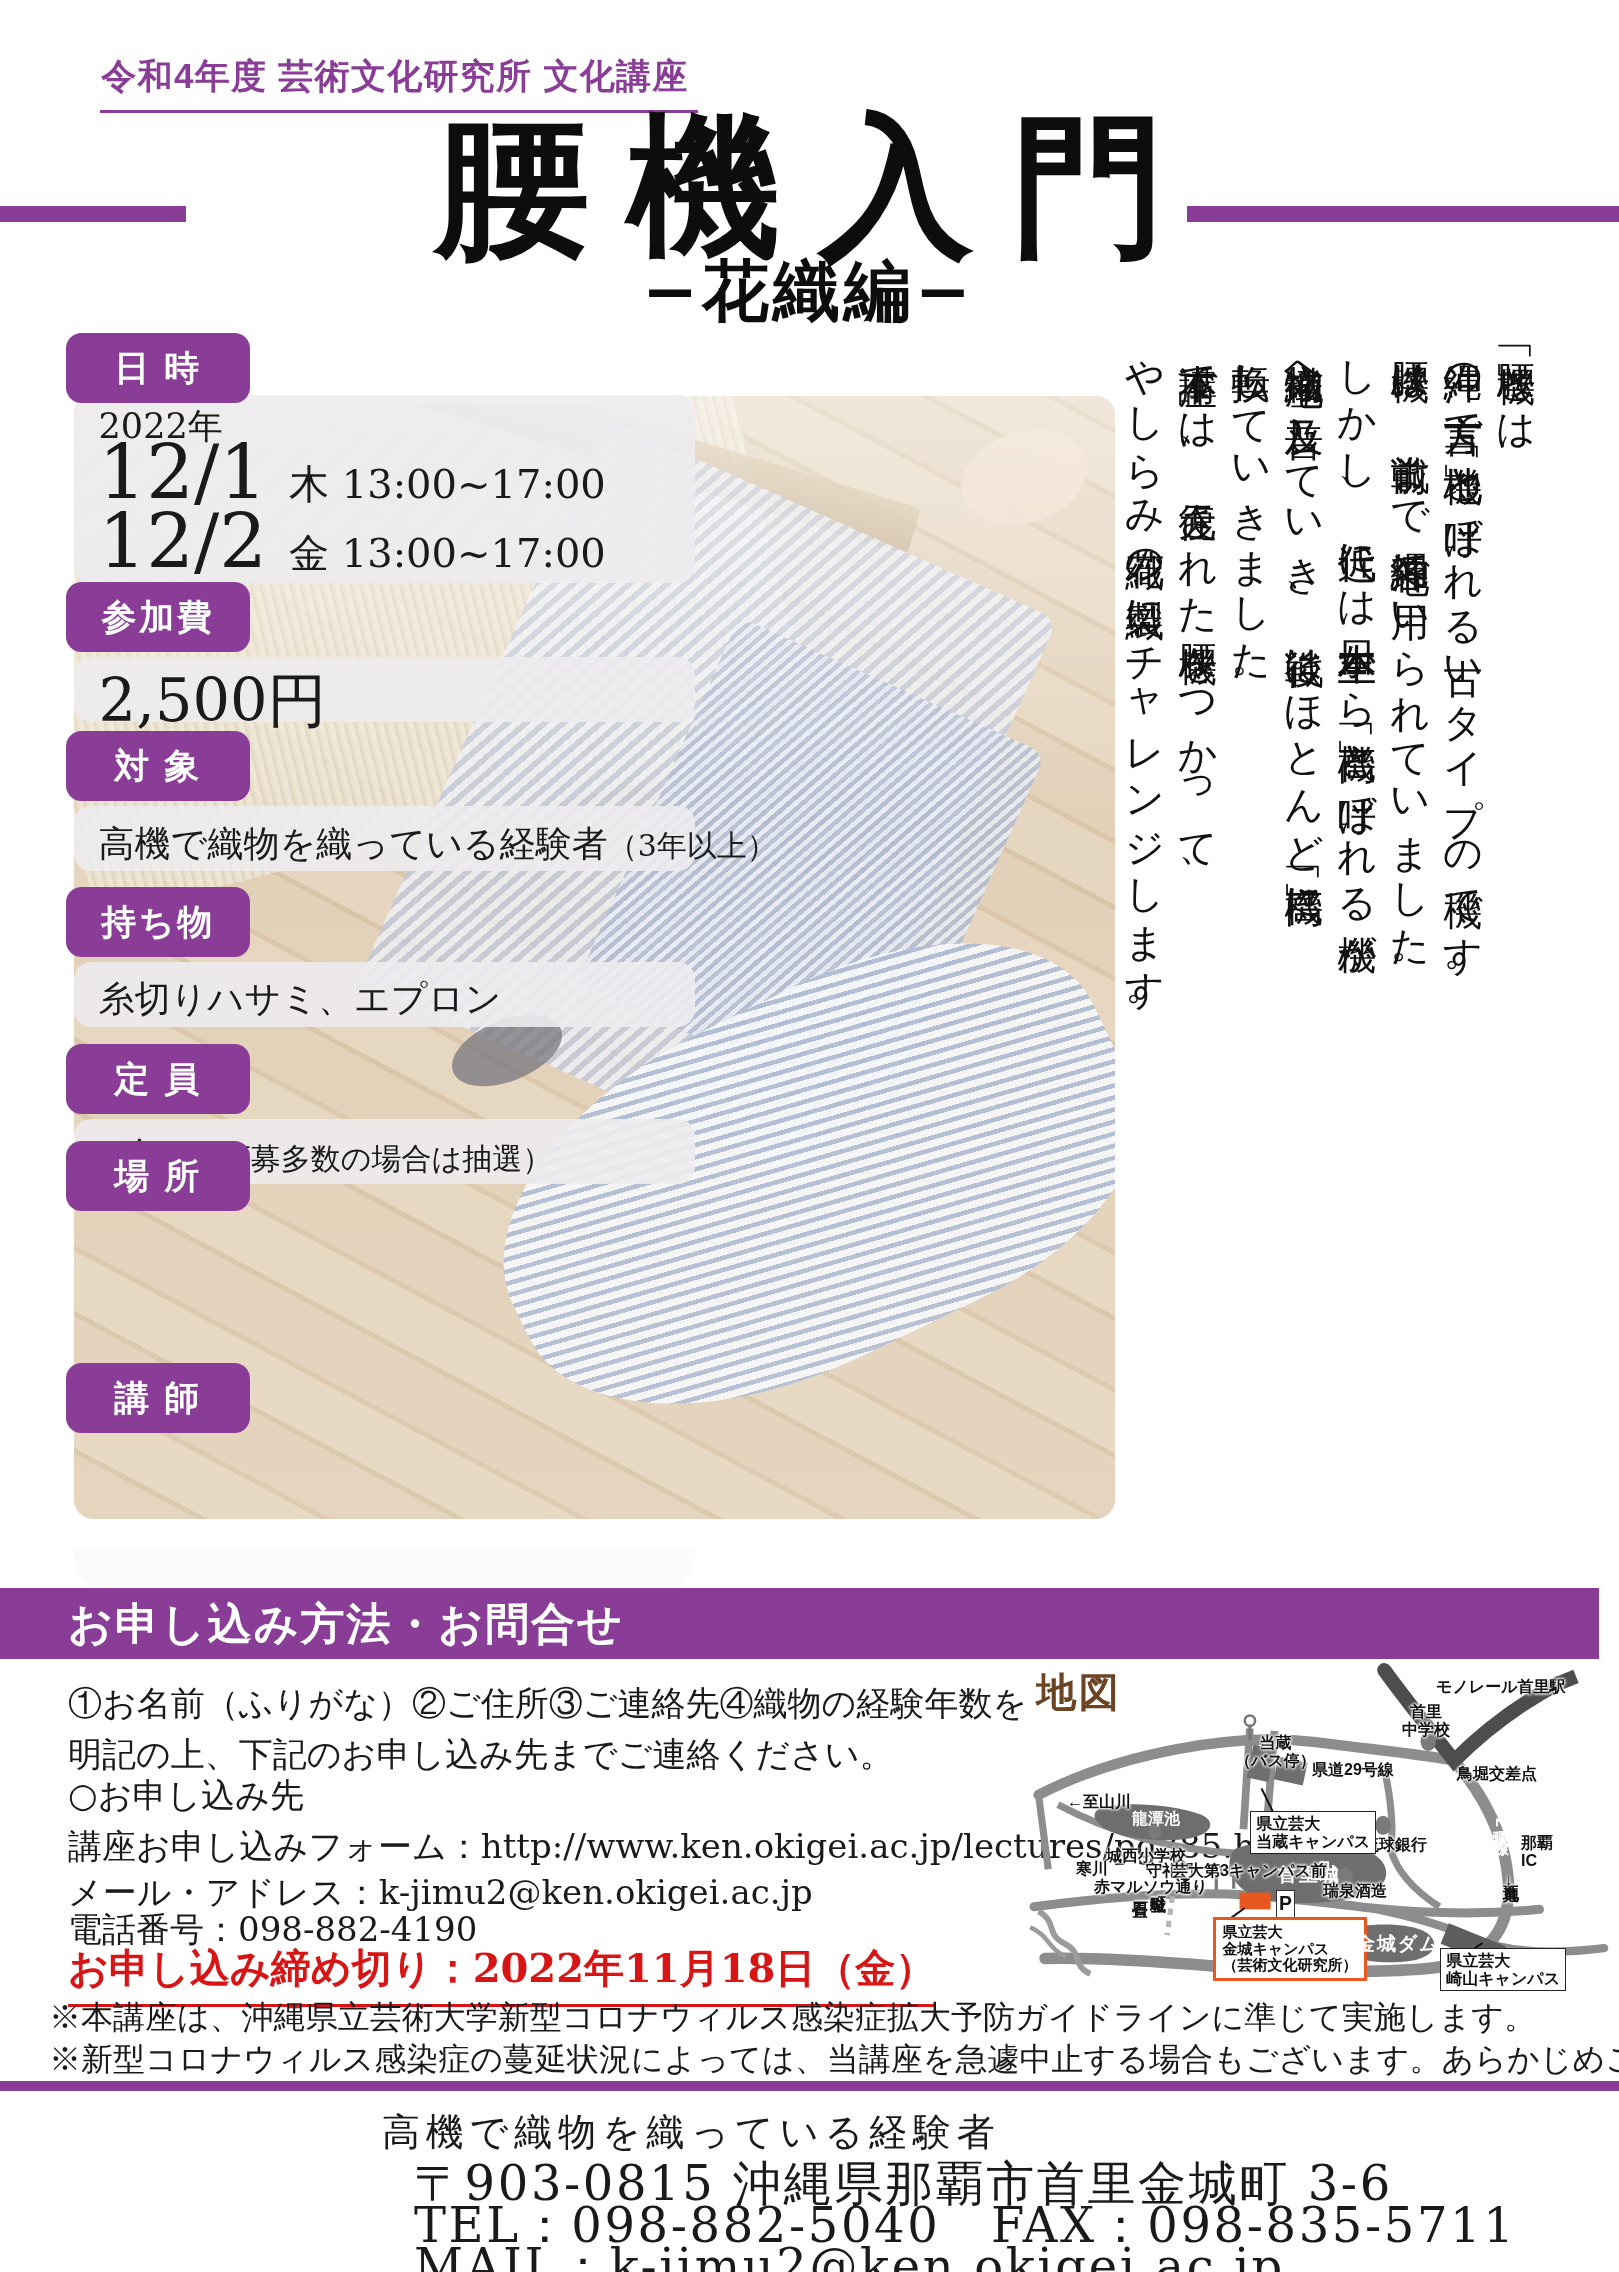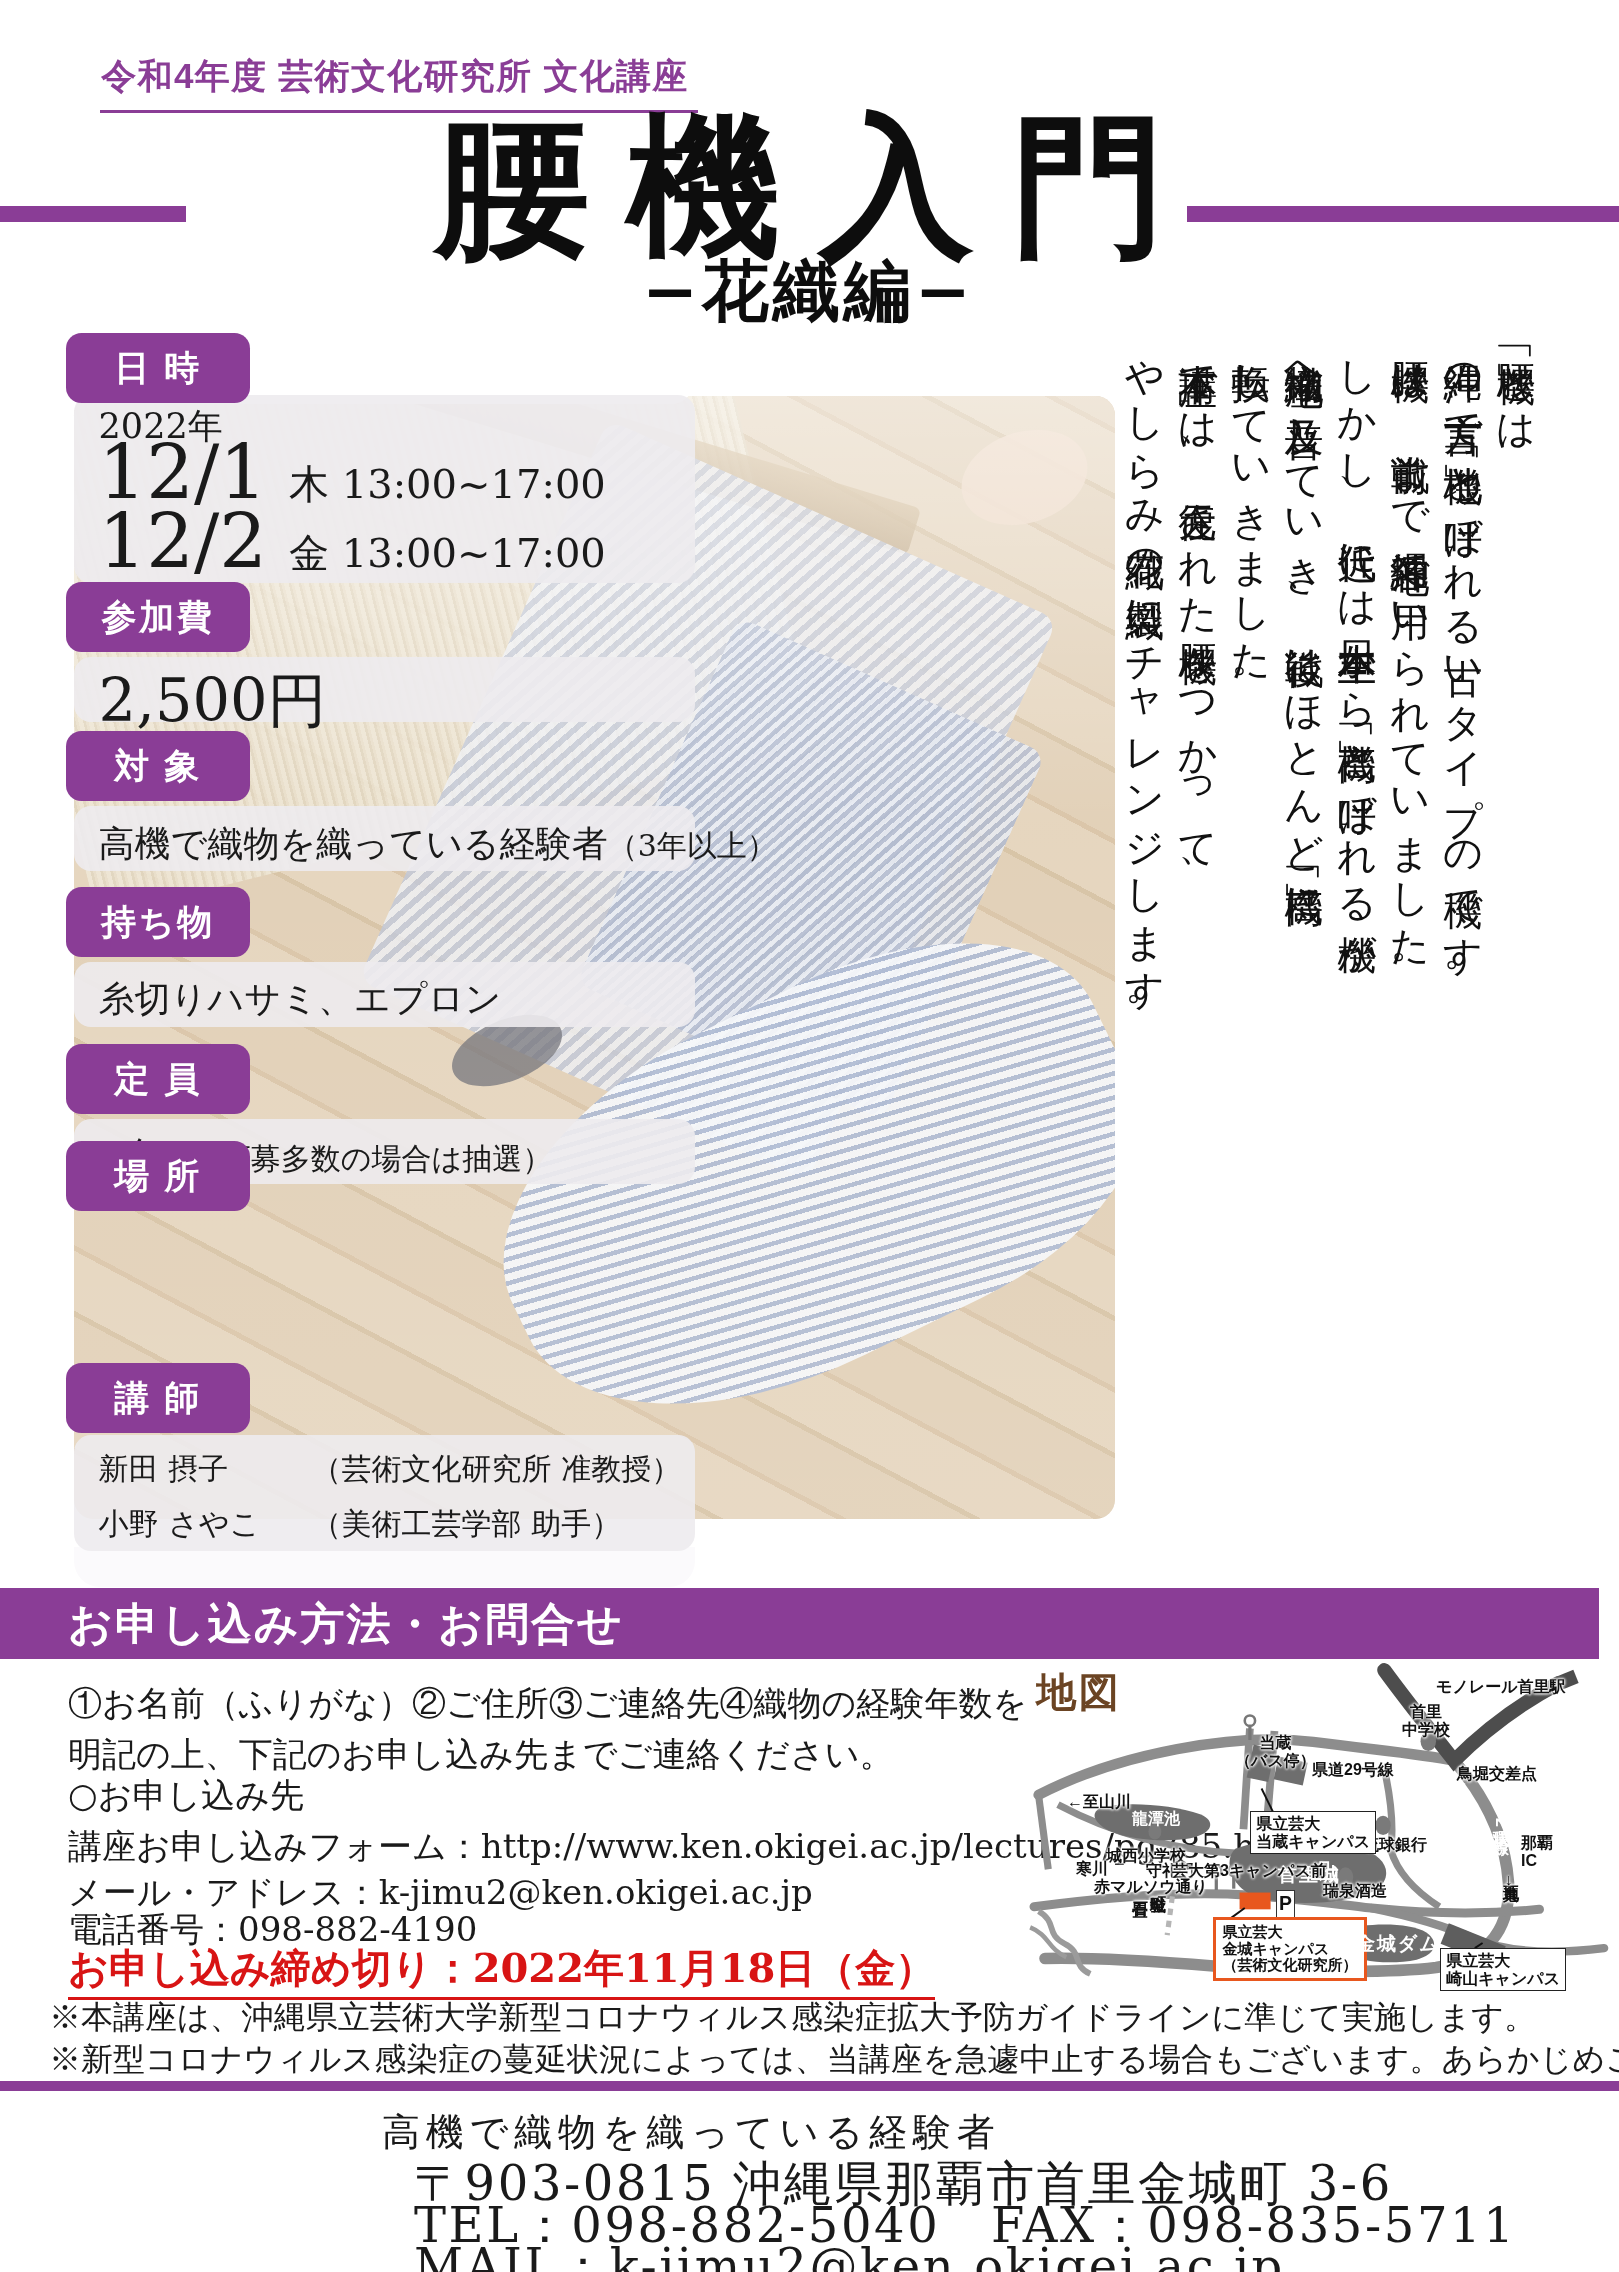--- a/index.html
+++ b/index.html
@@ -99,21 +99,21 @@
   .apply-heading{position:absolute;left:68px;top:50%;transform:translateY(-50%);
     font-family:"Liberation Sans",sans-serif;font-weight:bold;font-size:44px;color:#ffffff;letter-spacing:1.9px;}
   .aline{left:68px;font-size:34px;white-space:nowrap;z-index:2;}
   .a1{top:1681px;}
   .a2{top:1732px;}
   .a3{top:1773px;}
   .a4{top:1824px;}
   .a5{top:1870px;}
   .a6{top:1907px;}
   .deadline{left:68px;top:1941px;font-size:40px;font-weight:600;color:#d81414;
-    border-bottom:3.2px solid #d81414;padding-bottom:1px;white-space:nowrap;z-index:2;}
+    border-bottom:3.2px solid #d81414;padding-bottom:8px;white-space:nowrap;z-index:2;}
   .note{left:49px;font-size:32px;white-space:nowrap;z-index:2;}
   .n1{top:1996px;}
   .n2{top:2038px;}
 
   .divider{left:0;top:2081px;width:1619px;height:10.3px;background:#8a3d96;}
 
   
   .footer-org{left:382px;top:2107px;font-size:38px;letter-spacing:5.8px;white-space:nowrap;}
   .footer-line{font-size:48px;letter-spacing:2.6px;white-space:nowrap;}
   .f-address{left:414px;top:2152px;}
@@ -189,24 +189,20 @@
   </div>
 
   <div class="abs plabel lbl-capacity">定 員</div>
   <div class="abs panel panel-capacity">
     <div class="ptext cap-value"><span>4名</span><span class="small-note">（※応募多数の場合は抽選）</span></div>
   </div>
 
   <div class="abs plabel lbl-venue">場 所</div>
 
   <div class="abs plabel lbl-lecturer">講 師</div>
-  <div class="abs panel panel-lecturer">
-    <div class="lec lec1"><span class="lec-name">新田 摂子</span><span>（芸術文化研究所 准教授）</span></div>
-    <div class="lec lec2"><span class="lec-name">小野 さやこ</span><span>（美術工芸学部 助手）</span></div>
-  </div>
 
   <div class="abs desc">
     <div>「腰機」とは</div>
     <div>沖縄の方言で「地機」と呼ばれる古いタイプの機です。</div>
     <div>腰機は、戦前まで沖縄各地で用いられていました。</div>
     <div>しかし、近代には日本本土から「高機」と呼ばれる機が</div>
     <div>織物産地へ普及していき、戦後はほとんど「高機」に</div>
     <div>転換していきました。</div>
     <div>本講座では、復元された腰機をつかって、</div>
     <div>やしらみ花織の製織にチャレンジします。</div>

